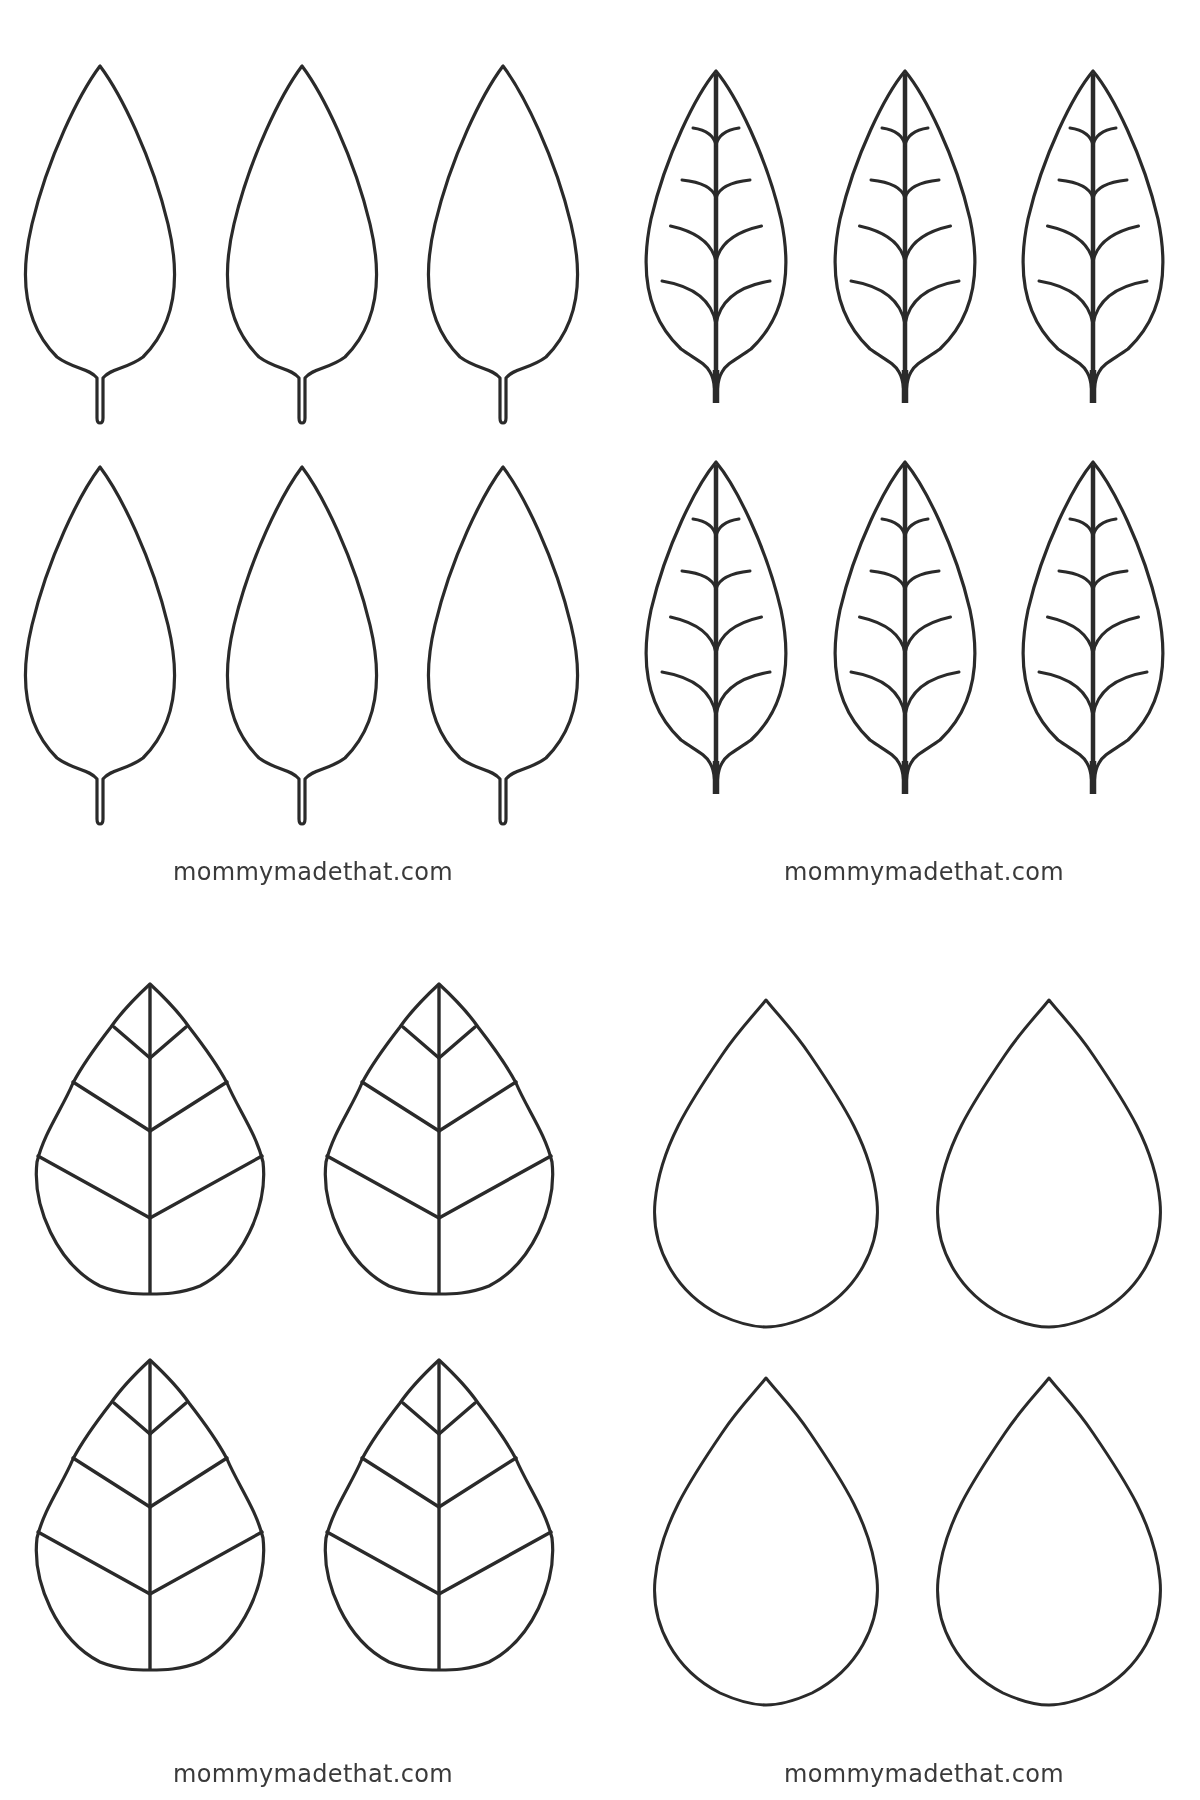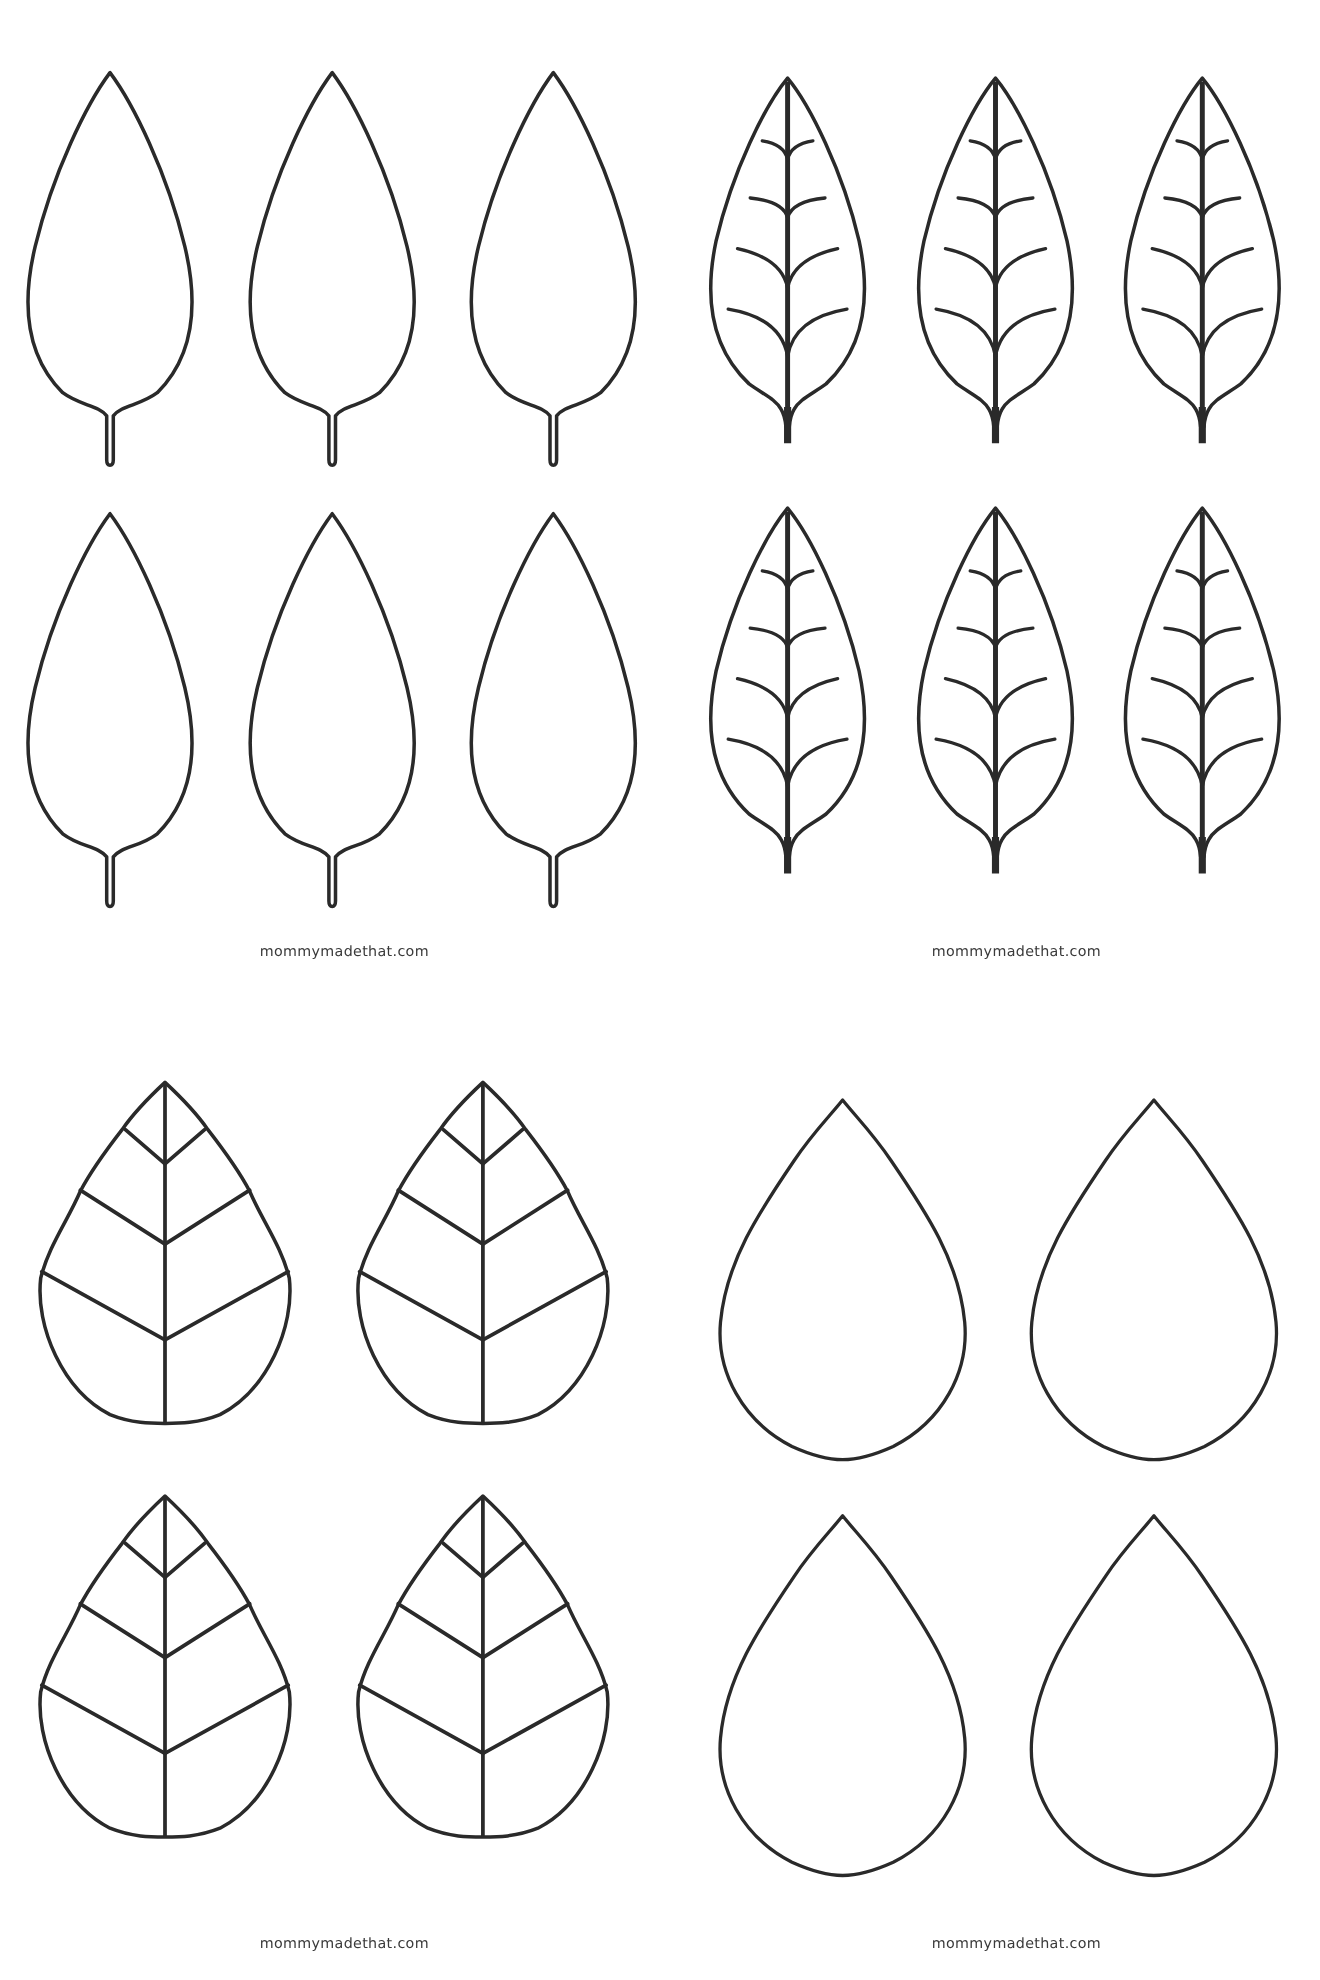--- a/index.html
+++ b/index.html
@@ -14,21 +14,21 @@
   .quadrant{position:absolute;width:600px;height:900px;}
   #q-top-left{left:0;top:0;}
   #q-top-right{left:600px;top:0;}
   #q-bottom-left{left:0;top:900px;}
   #q-bottom-right{left:600px;top:900px;}
   .leaf{position:absolute;color:var(--ink,#2a2a2a);}
   .watermark{
     position:absolute;
     width:400px;height:24px;
     text-align:center;
-    font-size:13px;
+    font-size:24px;
     letter-spacing:0.3px;
     color:var(--wm,#3a3a3a);
   }
   #defs-svg{position:absolute;width:0;height:0;overflow:hidden;}
 </style>
 </head>
 <body>
 
 <svg id="defs-svg" aria-hidden="true">
   <defs>

